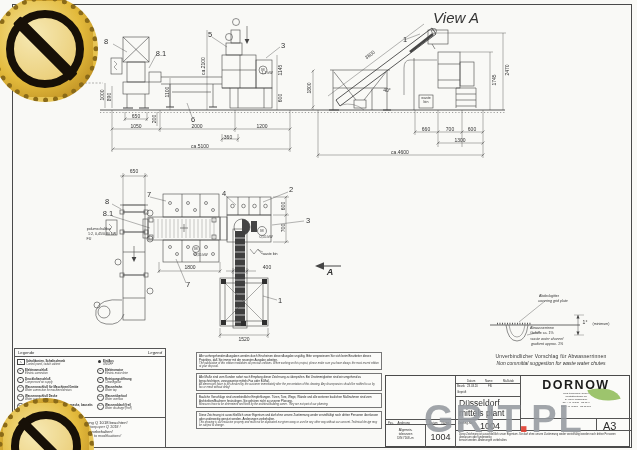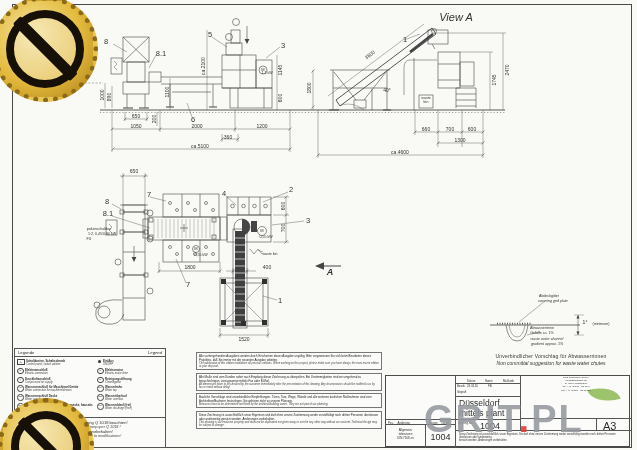--- a/index.html
+++ b/index.html
@@ -9,21 +9,21 @@
   svg{position:absolute;left:0;top:0;}
 
   
   .lbl{position:absolute;white-space:nowrap;color:#333;line-height:1;}
   .dim{font-size:5px;}
   .part{font-size:7.5px;}
   .tiny{font-size:3.6px;}
   .tinyi{font-size:3.6px;font-style:italic;}
   .cap{font-size:5px;letter-spacing:.2px;}
   .capi{font-size:5px;font-style:italic;}
-  .vtitle{font-size:11px;font-style:italic;}
+  .vtitle{font-size:15px;font-style:italic;}
   .varrow{font-size:9px;font-style:italic;font-weight:bold;}
   .m{font-size:4px;}
 
   
   #legend{position:absolute;left:14px;top:348px;width:150px;height:98px;border:0.7px solid #555;background:#fbfbf9;}
   .lg-head{display:flex;justify-content:space-between;padding:1px 3px;border-bottom:.6px solid #555;font-size:4.2px;}
   .lg-head .en{font-style:italic;}
   .lg-body{display:flex;padding:2px 2px 0 2px;height:56px;}
   .lg-col{flex:1;}
   .lg-col.r{flex:0 0 66px;}
@@ -480,20 +480,21 @@
         <div class="t-de">Düsseldorf</div>
         <div class="t-en">mittels plant</div>
       </div>
     </div>
     <div class="tb-znr">
       <span class="z-l">Zeichng.Nr.:</span>
       <span class="z-n">1004</span>
     </div>
     <div class="tb-logo">
       <div class="leaf"></div>
+      <div class="logo-word">DORNOW</div>
       <div class="logo-addr">
           <div class="addr-line">food technology GmbH</div>
           <div class="addr-line">Willstätterstraße 12</div>
           <div class="addr-line">D-40549 Düsseldorf</div>
           <div class="addr-line">Tel. +49 (0)211 - 52 05 0</div>
           <div class="addr-line">Fax +49 (0)211 - 52 05 111</div>
         </div>
     </div>
     <div class="tb-a3row">
       <div class="divider"></div>

